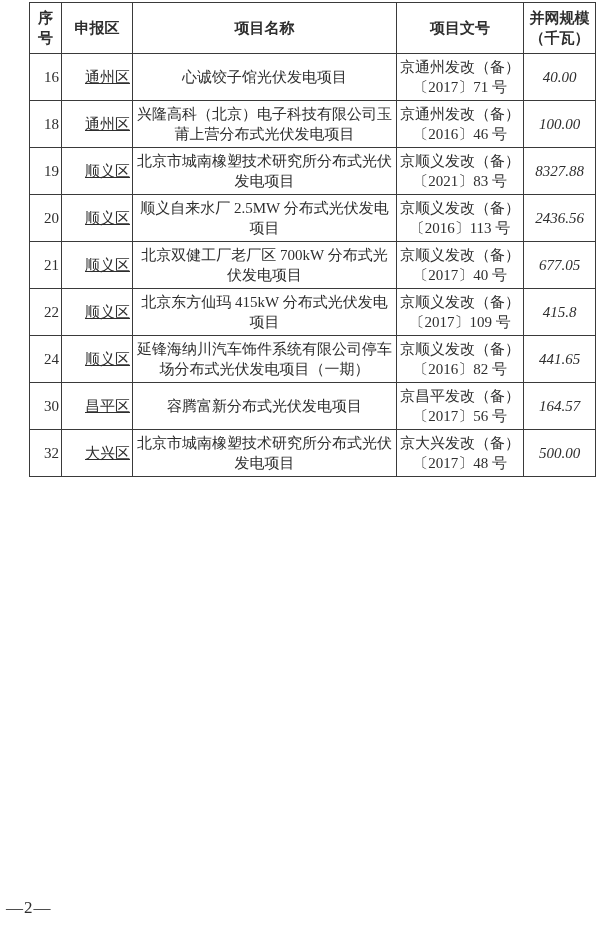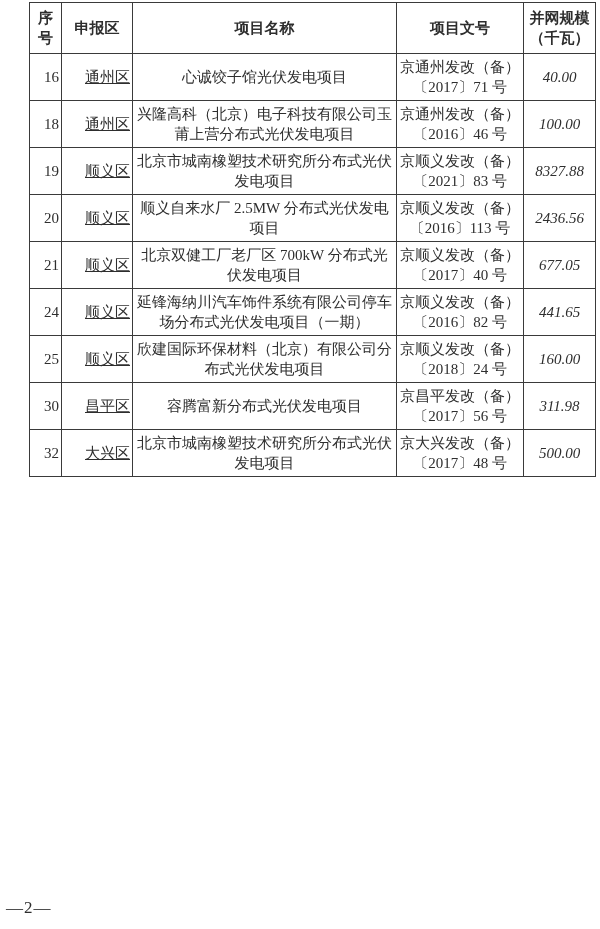--- a/index.html
+++ b/index.html
@@ -116,48 +116,48 @@
   </tr>
 
   <tr>
     <td class="c-num">21</td>
     <td class="c-district">顺义区</td>
     <td class="c-name">北京双健工厂老厂区 700kW 分布式光伏发电项目</td>
     <td class="c-doc">京顺义发改（备）〔2017〕40 号</td>
     <td class="c-scale">677.05</td>
   </tr>
 
+  <tr>
+    <td class="c-num">22</td>
+    <td class="c-district">顺义区</td>
+    <td class="c-name">北京东方仙玛 415kW 分布式光伏发电项目</td>
+    <td class="c-doc">京顺义发改（备）〔2017〕109 号</td>
+    <td class="c-scale">415.8</td>
+  </tr>
 
 
   <tr>
     <td class="c-num">24</td>
     <td class="c-district">顺义区</td>
     <td class="c-name">延锋海纳川汽车饰件系统有限公司停车场分布式光伏发电项目（一期）</td>
     <td class="c-doc">京顺义发改（备）〔2016〕82 号</td>
     <td class="c-scale">441.65</td>
   </tr>
 
-  <tr>
-    <td class="c-num">25</td>
-    <td class="c-district">顺义区</td>
-    <td class="c-name">欣建国际环保材料（北京）有限公司分布式光伏发电项目</td>
-    <td class="c-doc">京顺义发改（备）〔2018〕24 号</td>
-    <td class="c-scale">160.00</td>
-  </tr>
 
 
 
 
 
   <tr>
     <td class="c-num">30</td>
     <td class="c-district">昌平区</td>
     <td class="c-name">容腾富新分布式光伏发电项目</td>
     <td class="c-doc">京昌平发改（备）〔2017〕56 号</td>
-    <td class="c-scale">311.98</td>
+    <td class="c-scale">164.57</td>
   </tr>
 
 
   <tr>
     <td class="c-num">32</td>
     <td class="c-district">大兴区</td>
     <td class="c-name">北京市城南橡塑技术研究所分布式光伏发电项目</td>
     <td class="c-doc">京大兴发改（备）〔2017〕48 号</td>
     <td class="c-scale">500.00</td>
   </tr>

